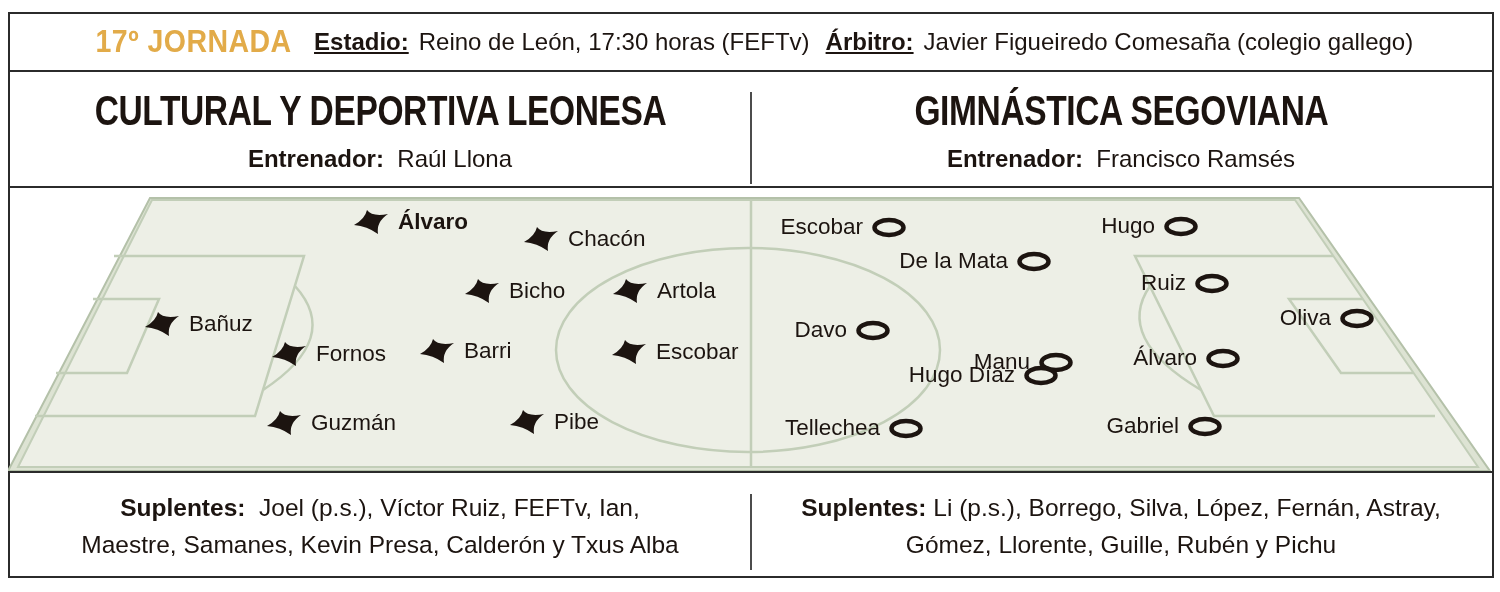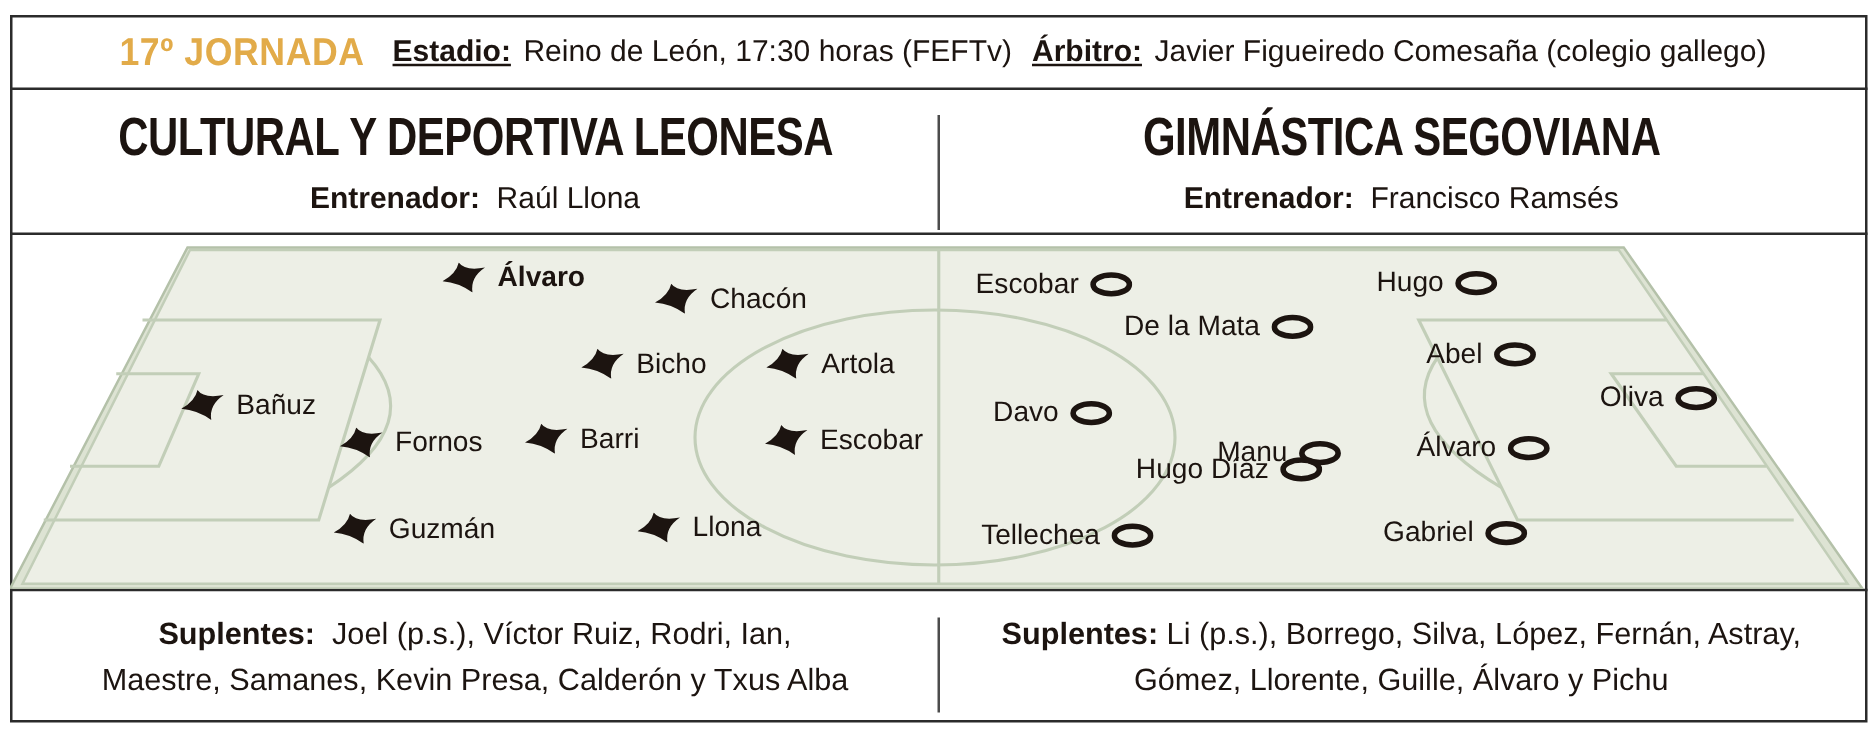--- a/index.html
+++ b/index.html
@@ -151,42 +151,42 @@
       <div class="player home" style="left: 267px; top: 410px;">
         <svg width="34" height="24" viewBox="0 0 34 24">
           <path d="M 0 15 Q 11 9 13 0 Q 18 7 34 4 Q 22 12 24 24 Q 13 16 0 15 Z" fill="#1c1410"></path>
         </svg>
         <span class="nm">Guzmán</span>
       </div>
       <div class="player home" style="left: 510px; top: 409px;">
         <svg width="34" height="24" viewBox="0 0 34 24">
           <path d="M 0 15 Q 11 9 13 0 Q 18 7 34 4 Q 22 12 24 24 Q 13 16 0 15 Z" fill="#1c1410"></path>
         </svg>
-        <span class="nm">Llona</span>
+        <span class="nm">Pibe</span>
       </div>
       <div class="player away" style="right: 594px; top: 214px;">
         <span class="nm">Escobar</span>
         <svg width="34" height="21" viewBox="0 0 34 21">
           <ellipse cx="17" cy="10.5" rx="14.5" ry="7.5" fill="none" stroke="#1c1410" stroke-width="4.5"></ellipse>
         </svg>
       </div>
       <div class="player away" style="right: 302px; top: 213px;">
         <span class="nm">Hugo</span>
         <svg width="34" height="21" viewBox="0 0 34 21">
           <ellipse cx="17" cy="10.5" rx="14.5" ry="7.5" fill="none" stroke="#1c1410" stroke-width="4.5"></ellipse>
         </svg>
       </div>
       <div class="player away" style="right: 449px; top: 248px;">
         <span class="nm">De la Mata</span>
         <svg width="34" height="21" viewBox="0 0 34 21">
           <ellipse cx="17" cy="10.5" rx="14.5" ry="7.5" fill="none" stroke="#1c1410" stroke-width="4.5"></ellipse>
         </svg>
       </div>
       <div class="player away" style="right: 271px; top: 270px;">
-        <span class="nm">Abel</span>
+        <span class="nm">Ruiz</span>
         <svg width="34" height="21" viewBox="0 0 34 21">
           <ellipse cx="17" cy="10.5" rx="14.5" ry="7.5" fill="none" stroke="#1c1410" stroke-width="4.5"></ellipse>
         </svg>
       </div>
       <div class="player away" style="right: 610px; top: 317px;">
         <span class="nm">Davo</span>
         <svg width="34" height="21" viewBox="0 0 34 21">
           <ellipse cx="17" cy="10.5" rx="14.5" ry="7.5" fill="none" stroke="#1c1410" stroke-width="4.5"></ellipse>
         </svg>
       </div>
@@ -222,21 +222,21 @@
       </div>
       <div class="player away" style="right: 278px; top: 413px;">
         <span class="nm">Gabriel</span>
         <svg width="34" height="21" viewBox="0 0 34 21">
           <ellipse cx="17" cy="10.5" rx="14.5" ry="7.5" fill="none" stroke="#1c1410" stroke-width="4.5"></ellipse>
         </svg>
       </div>
     </div>
 
   <div class="subs left">
-    <div><b>Suplentes:</b>&nbsp; <span>Joel (p.s.), Víctor Ruiz, Rodri, Ian,</span></div>
+    <div><b>Suplentes:</b>&nbsp; <span>Joel (p.s.), Víctor Ruiz, FEFTv, Ian,</span></div>
     <div>Maestre, Samanes, Kevin Presa, Calderón y Txus Alba</div>
   </div>
   <div class="subs right">
     <div><b>Suplentes:</b>&nbsp;<span>Li (p.s.), Borrego, Silva, López,  Fernán, Astray,</span></div>
-    <div>Gómez, Llorente, Guille, Álvaro y Pichu</div>
+    <div>Gómez, Llorente, Guille, Rubén y Pichu</div>
   </div>
 
 </div>
 
 </body></html>

